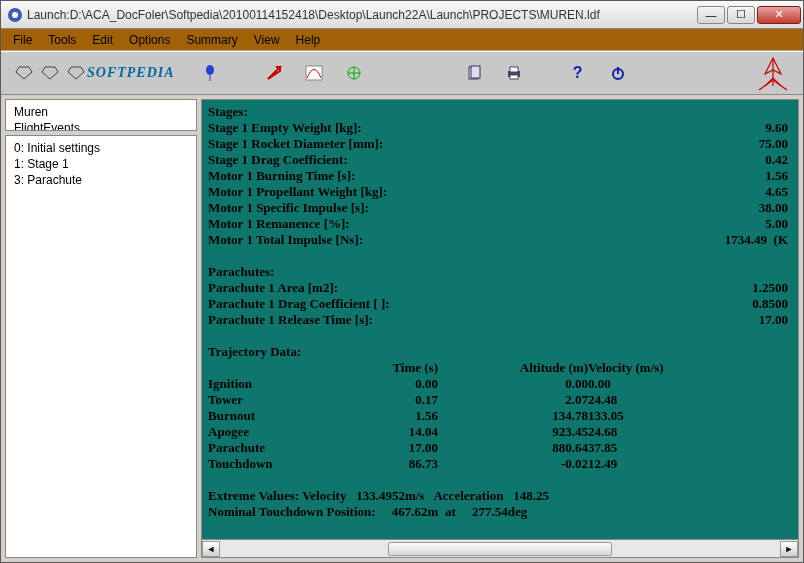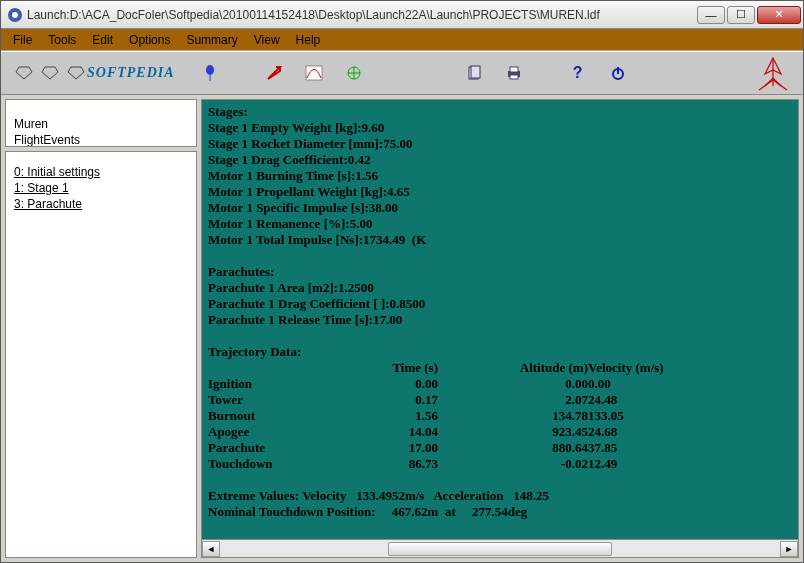--- a/index.html
+++ b/index.html
@@ -13,28 +13,28 @@
   .menubar { height: 22px; background: #a16207; display: flex; align-items: center; padding: 4px 4px; border-bottom: 1px solid #aca899; font-size: 12px; }
   .menu-item { padding: 2px 8px; cursor: default; }
   .toolbar { height: 44px; background: #c8c8c8; border-top:1px solid #fff; border-bottom: 1px solid #888; display:flex; align-items:center; padding: 0 12px; position:relative;}
   .tb-btn { width: 22px; height: 22px; margin-right: 18px; display:flex; align-items:center; justify-content:center; }
   .tb-sep { width: 24px; }
   .tb-logo-right { position:absolute; right:8px; top:4px; }
   .softpedia { font-family: Georgia, serif; font-style: italic; color: #0369a1; font-weight: bold; font-size: 14px; letter-spacing: 1px; margin-left:-4px;}
   .content { display:flex; height: calc(563px - 28px - 22px - 44px - 2px); padding: 4px; gap: 4px; }
   .left-pane { width: 192px; display:flex; flex-direction:column; gap:4px; }
   .panel { background:#fff; border:1px solid #888; overflow:auto; }
-  .panel-top { height: 48px; padding:16px 6px; }
-  .panel-bottom { flex:1; padding:12px 6px;text-decoration:underline; }
+  .panel-top { height: 32px; padding:4px 6px; }
+  .panel-bottom { flex:1; padding:4px 6px; }
   .tree-item { padding: 1px 2px; font-size:12px; cursor:default; }
   .right-pane { flex:1; display:flex; flex-direction:column; }
   .output { flex:1; background:#0f766e; border:1px solid #888; padding:4px 6px; font-family: Liberation Serif, serif; font-weight:bold; font-size:13px; line-height:16px; overflow:auto; white-space:pre; }
   .output-row { display:flex; }
   .ol { flex:0 0 auto; }
-  .ov { flex:1; text-align:left; padding-right:4px;}
+  .ov { flex:1; text-align:right; padding-right:4px;}
   .traj-row { display:flex; }
   .traj-row span { display:inline-block; }
   .tc0 { width: 120px; }
   .tc1 { width: 110px; text-align:right; }
   .tc2 { width: 150px; text-align:right; }
   .tc3 { width: 160px; text-align:left; }
   .hscroll { height:18px; display:flex; align-items:center; border:1px solid #888; background:#e8e8e8; border-top:none;}
   .hs-btn { width:18px; height:16px; background:linear-gradient(#fefefe,#cfcfcf); border:1px solid #999; display:flex;align-items:center;justify-content:center;font-size:9px;}
   .hs-track { flex:1; position:relative; height:16px; }
   .hs-thumb { position:absolute; left:30%; width:40%; height:14px; top:1px; background:linear-gradient(#fcfcfc,#d8d8d8); border:1px solid #999; border-radius:2px;}

